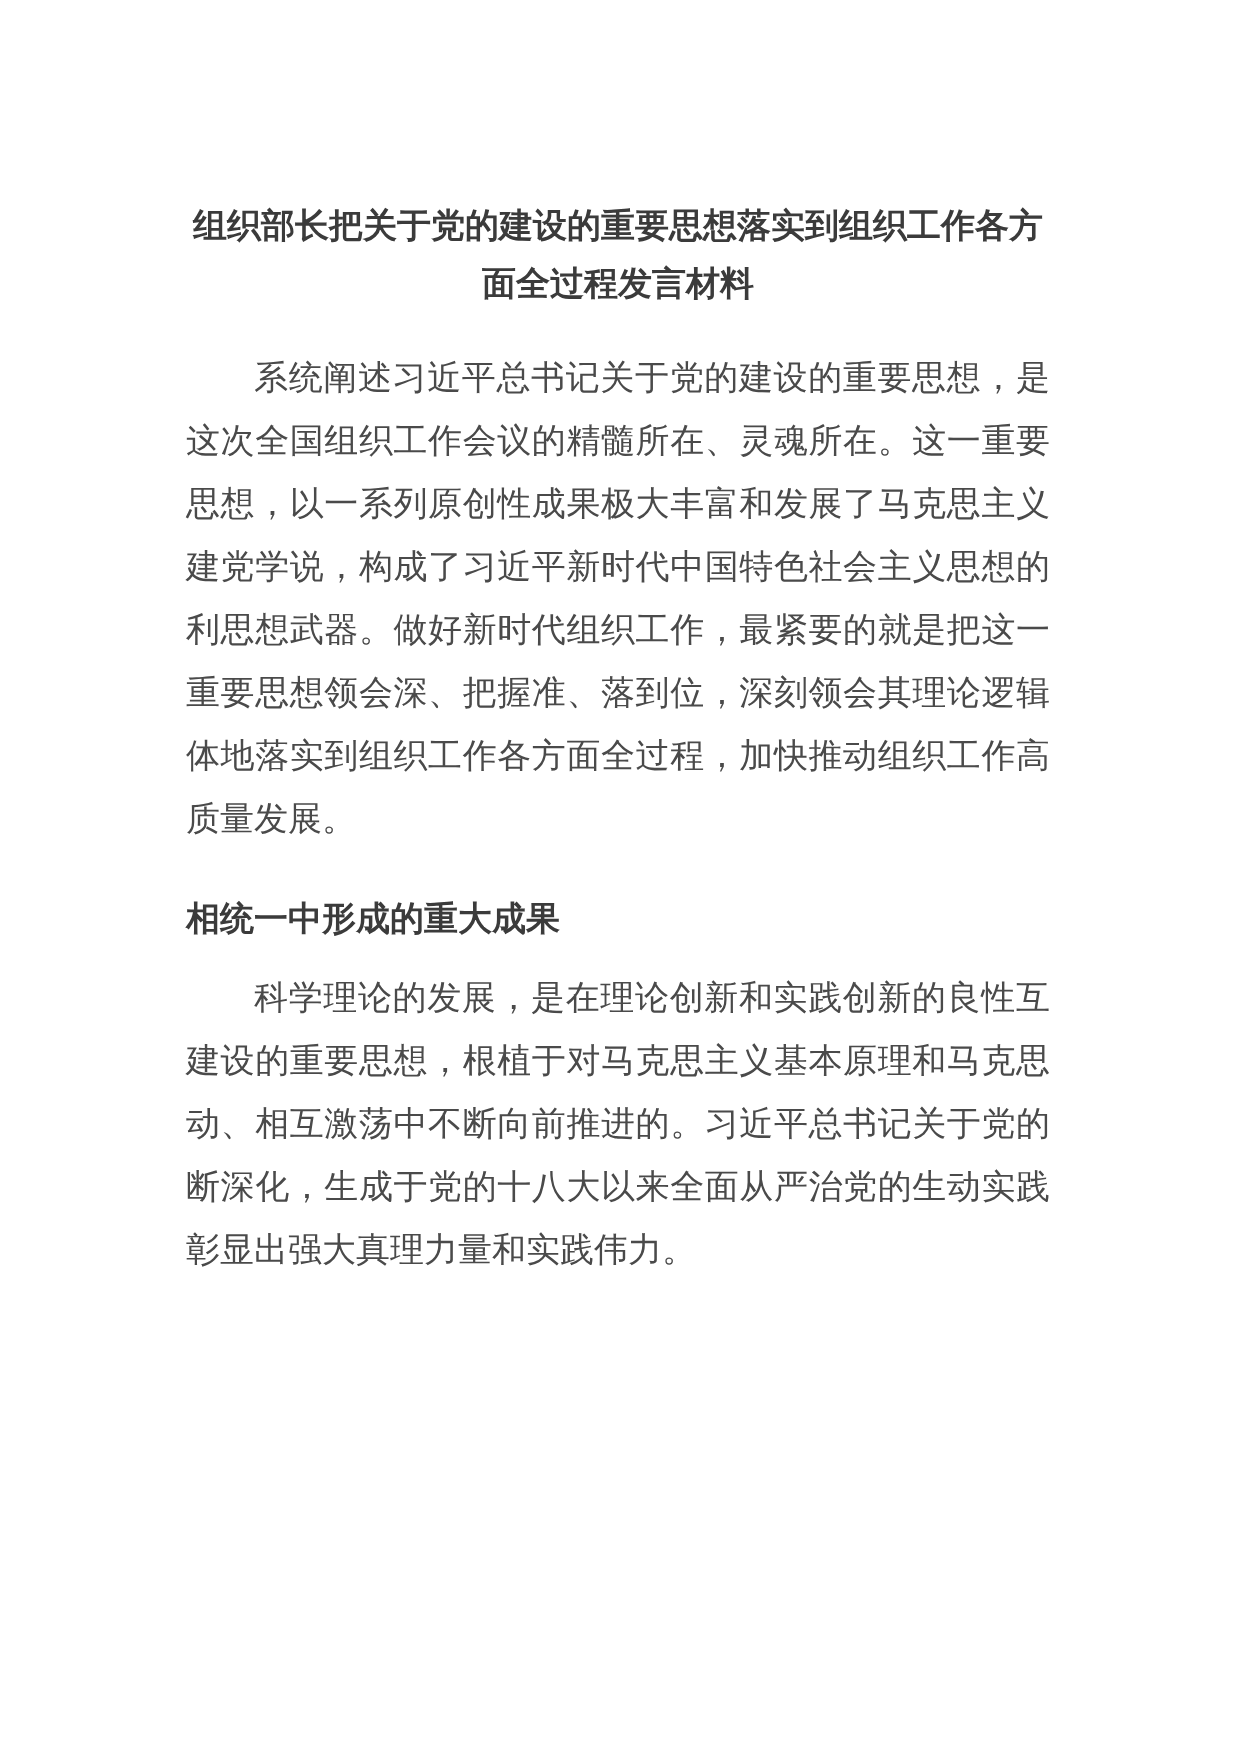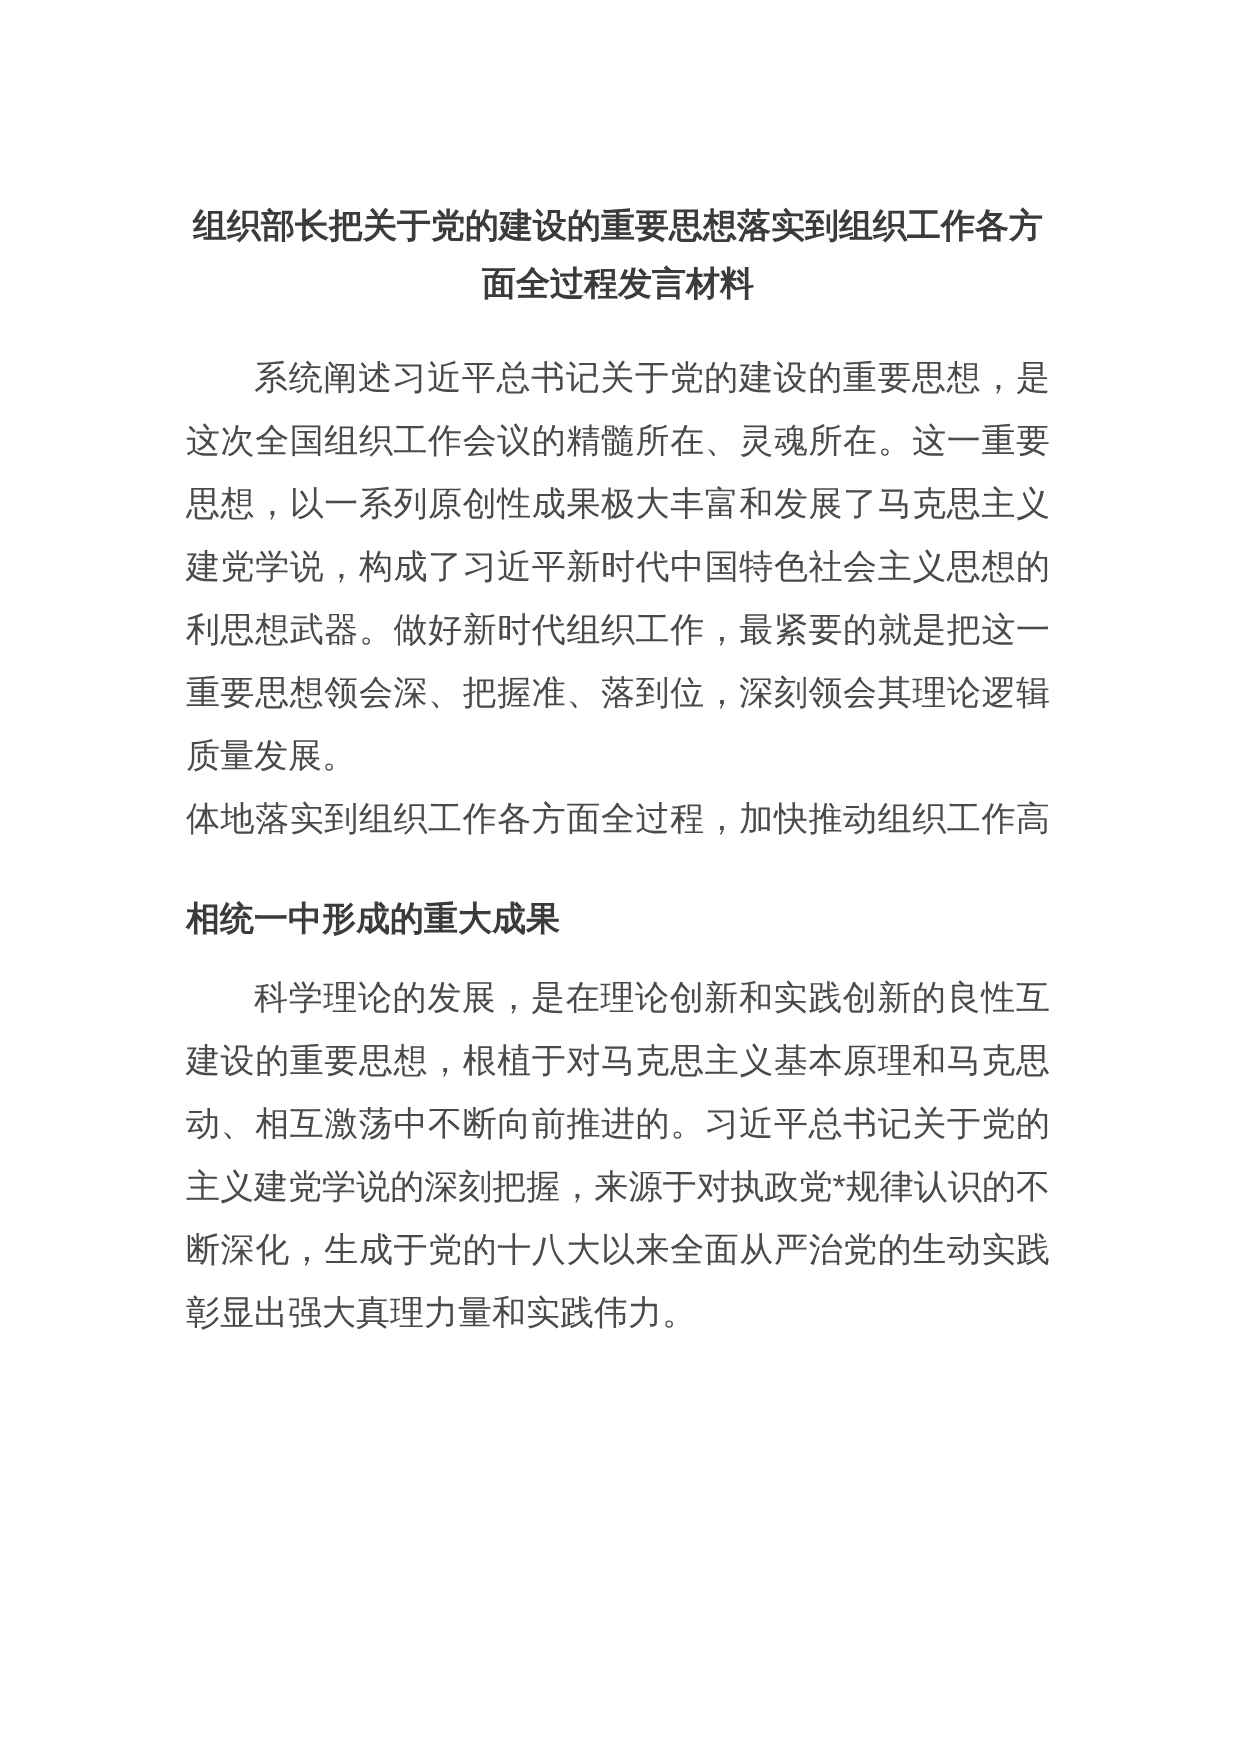--- a/index.html
+++ b/index.html
@@ -56,28 +56,27 @@
 <div class="page">
   <h1 class="title">组织部长把关于党的建设的重要思想落实到组织工作各方面全过程发言材料</h1>
   <div>
       <div class="block paragraph">
         <div class="line fill indent">系统阐述习近平总书记关于党的建设的重要思想，是</div>
         <div class="line fill">这次全国组织工作会议的精髓所在、灵魂所在。这一重要</div>
         <div class="line fill">思想，以一系列原创性成果极大丰富和发展了马克思主义</div>
         <div class="line fill">建党学说，构成了习近平新时代中国特色社会主义思想的</div>
         <div class="line fill">利思想武器。做好新时代组织工作，最紧要的就是把这一</div>
         <div class="line fill">重要思想领会深、把握准、落到位，深刻领会其理论逻辑</div>
+        <div class="line fill">体地落实到组织工作各方面全过程，加快推动组织工作高</div>
         <div class="line">质量发展。</div>
-        <div class="line fill">体地落实到组织工作各方面全过程，加快推动组织工作高</div>
       </div>
       <div class="block heading">
         <div class="line">相统一中形成的重大成果</div>
       </div>
       <div class="block paragraph">
         <div class="line fill indent">科学理论的发展，是在理论创新和实践创新的良性互</div>
         <div class="line fill">建设的重要思想，根植于对马克思主义基本原理和马克思</div>
         <div class="line fill">动、相互激荡中不断向前推进的。习近平总书记关于党的</div>
-        <div class="line fill">主义建党学说的深刻把握，来源于对执政党*规律认识的不</div>
         <div class="line fill">断深化，生成于党的十八大以来全面从严治党的生动实践</div>
         <div class="line">彰显出强大真理力量和实践伟力。</div>
       </div>
     </div>
 </div>
 
 </body></html>

